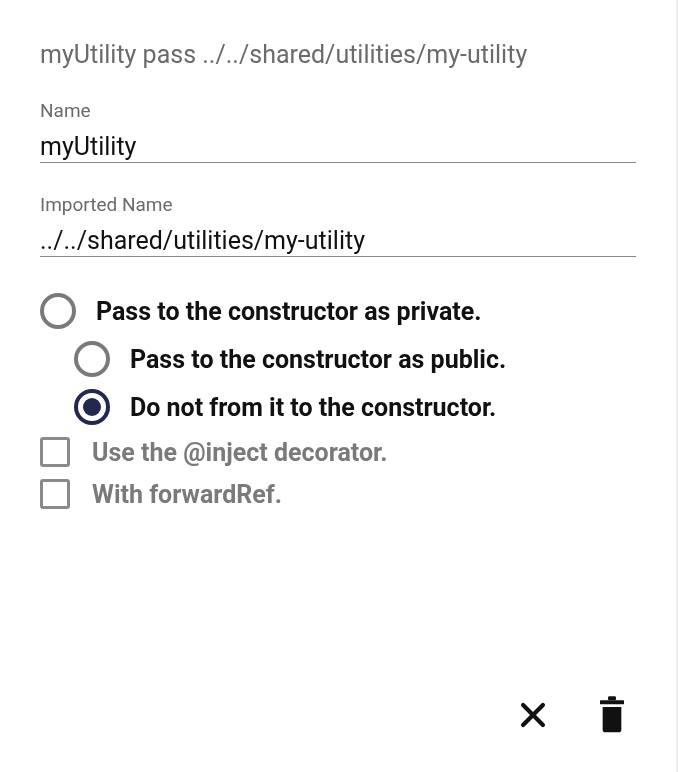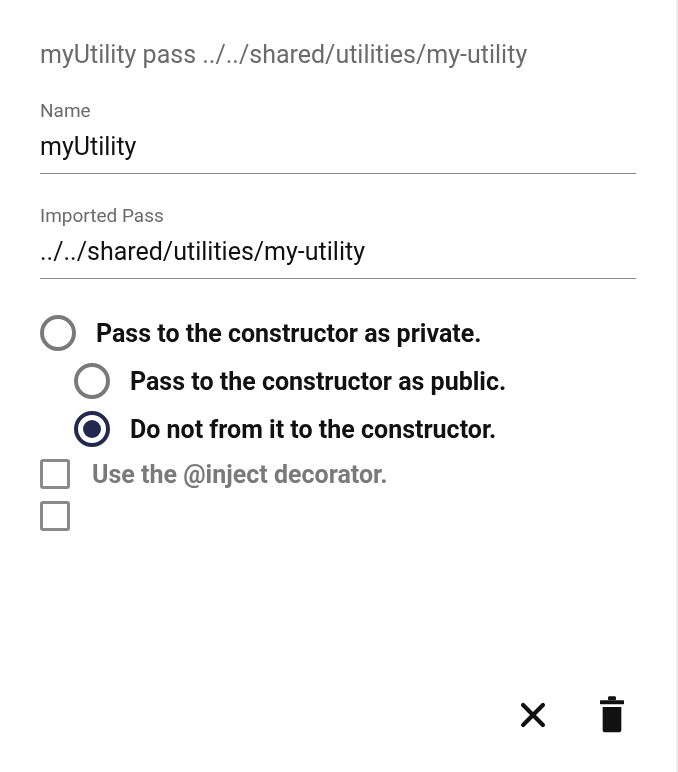--- a/index.html
+++ b/index.html
@@ -28,21 +28,21 @@
     color: #6b6b6b;
     margin-bottom: 6px;
     font-weight: 400;
   }
   .input {
     width: 100%;
     border: none;
     border-bottom: 1px solid #888;
     font-size: 25px;
     color: #111;
-    padding: 4px 0 12px 0;
+    padding: 4px 0 1px 0;
     background: transparent;
     outline: none;
     font-family: inherit;
   }
   .options { margin-top: 36px; }
   .radio-row, .check-row {
     display: flex;
     align-items: center;
     margin-bottom: 12px;
   }
@@ -102,21 +102,21 @@
 <div class="panel">
 
   <div class="title">myUtility pass ../../shared/utilities/my-utility</div>
 
   <div class="field">
     <div class="label">Name</div>
     <input class="input" type="text" value="myUtility" style="">
   </div>
 
   <div class="field">
-    <div class="label">Imported Pass</div>
+    <div class="label">Imported Name</div>
     <input class="input" type="text" value="../../shared/utilities/my-utility" style="">
   </div>
 
   <div class="options">
 
     <div class="radio-row">
       <div class="radio-outer"></div>
       <div class="opt-label">Pass to the constructor as private.</div>
     </div>
 
@@ -132,20 +132,21 @@
       <div class="opt-label">Do not from it to the constructor.</div>
     </div>
 
     <div class="checks">
       <div class="check-row">
         <div class="checkbox"></div>
         <div class="opt-label muted">Use the @inject decorator.</div>
       </div>
       <div class="check-row">
         <div class="checkbox"></div>
+        <div class="opt-label muted">With forwardRef.</div>
       </div>
     </div>
 
   </div>
 
   <div class="actions">
     <div class="icon-btn">
       <svg width="34" height="34" viewBox="0 0 24 24" fill="none" stroke="#111" stroke-width="3" stroke-linecap="round">
         <line x1="5" y1="5" x2="19" y2="19"></line>
         <line x1="19" y1="5" x2="5" y2="19"></line>

